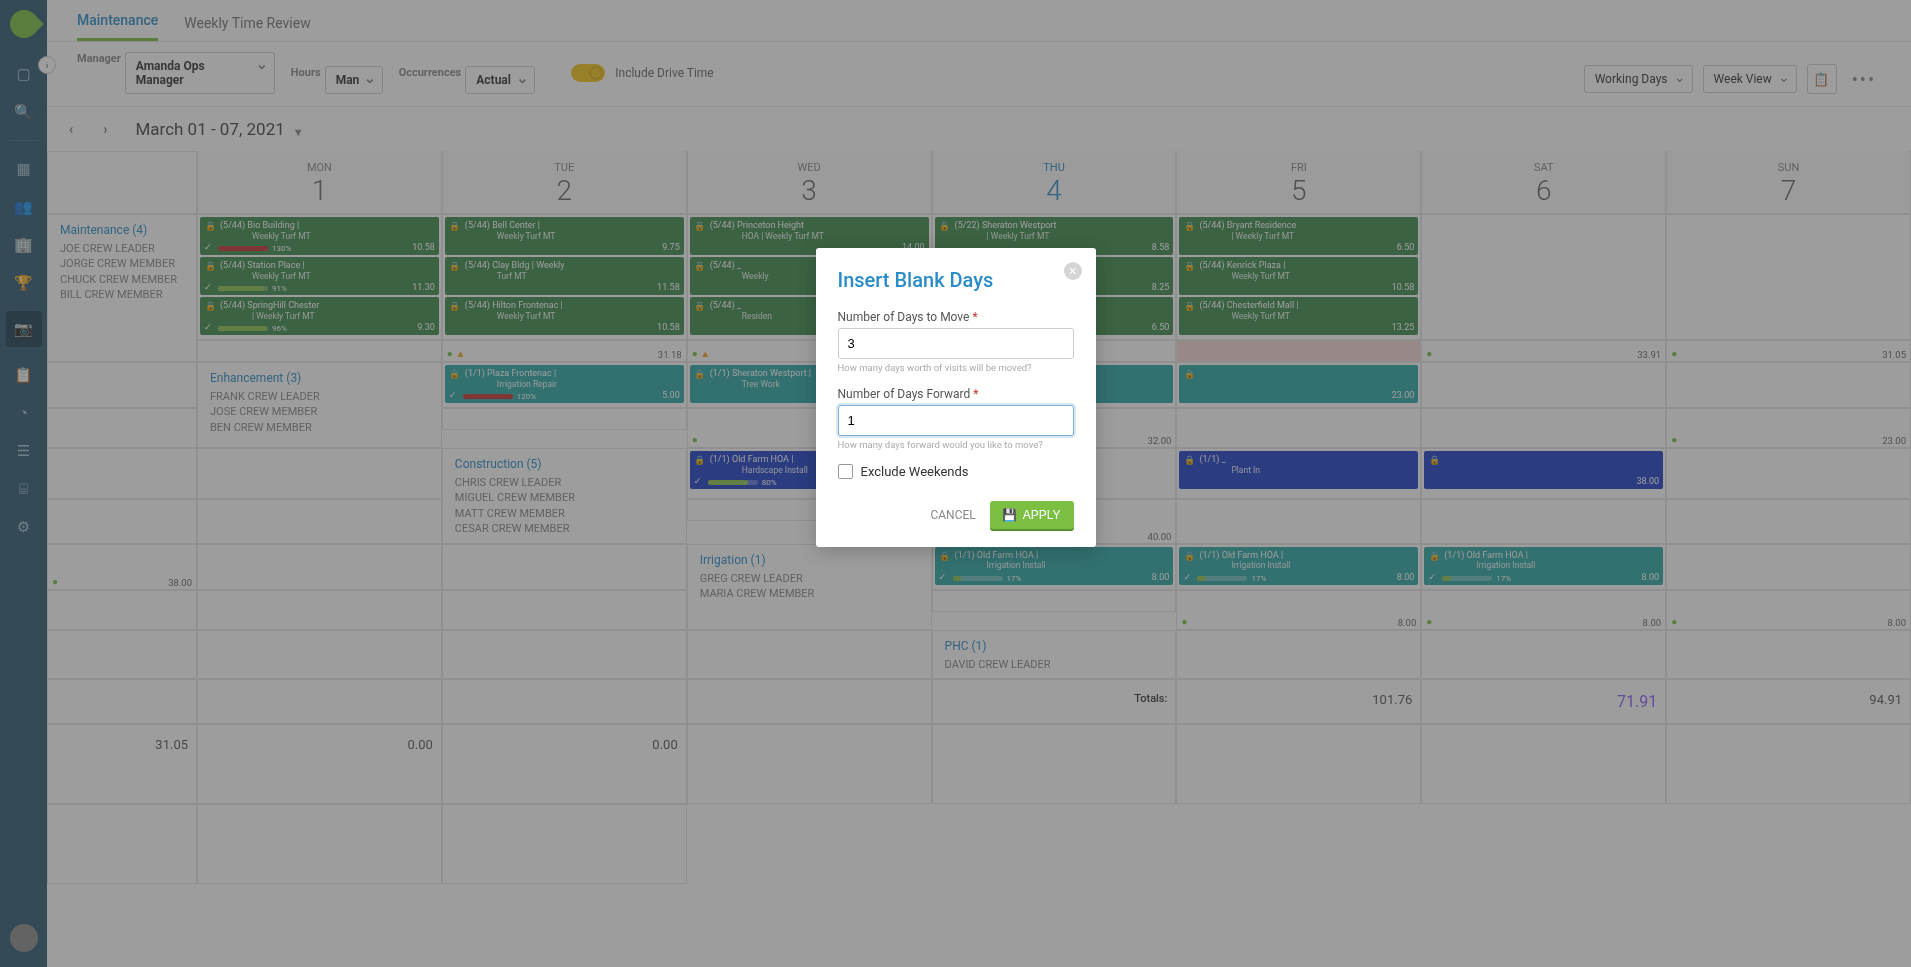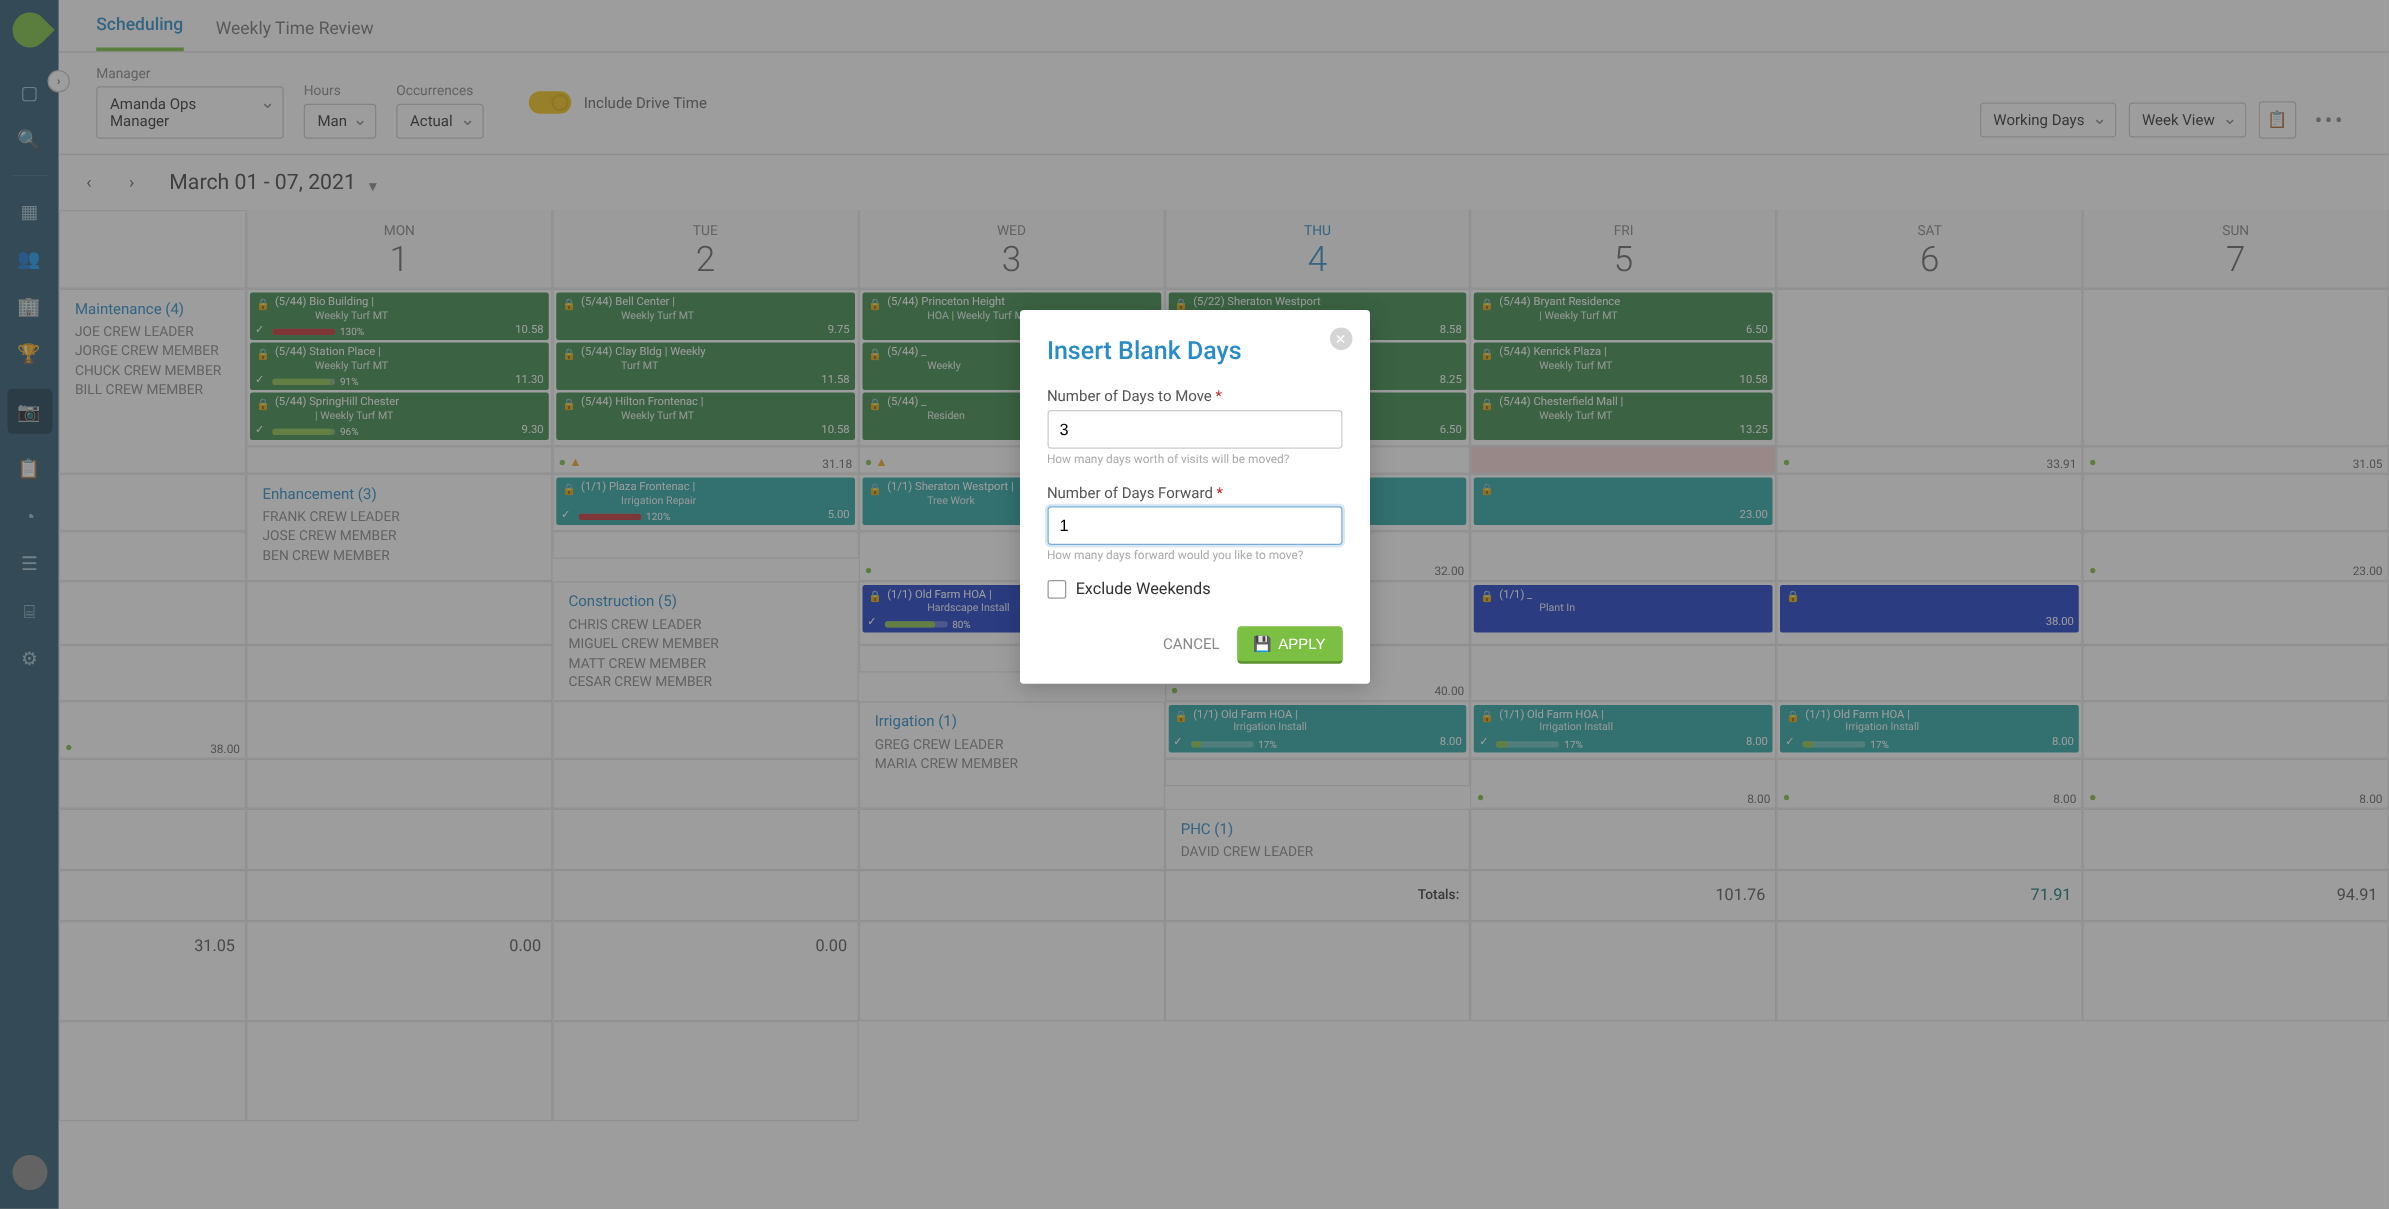--- a/index.html
+++ b/index.html
@@ -10,21 +10,21 @@
 .sidebar .expand { position: absolute; left: 38px; top: 56px; width: 18px; height: 18px; background: #fff; border-radius: 50%; border: 1px solid #ccc; display: flex; align-items: center; justify-content: center; font-size: 10px; color: #666; z-index: 5; }
 .sidebar .icon { width: 20px; height: 20px; color: #a8c3d1; display: flex; align-items: center; justify-content: center; font-size: 15px; cursor: pointer; }
 .sidebar .icon.active { background: #1a3d52; padding: 8px; width: 36px; height: 36px; border-radius: 4px; color: #fff; }
 .sidebar .divider { width: 30px; height: 1px; background: #3a6a82; }
 .sidebar .avatar { width: 28px; height: 28px; border-radius: 50%; background: #8a8a8a; margin-top: auto; margin-bottom: 15px; }
 .main { flex: 1; display: flex; flex-direction: column; background: #fff; overflow: hidden; }
 .tabs { display: flex; padding: 0 30px; border-bottom: 1px solid #e0e0e0; height: 42px; align-items: flex-end; }
 .tab { padding: 10px 0; margin-right: 26px; color: #777; cursor: pointer; font-size: 14px; }
 .tab.active { color: #2a8cc7; border-bottom: 3px solid #7bc043; font-weight: 500; }
 .toolbar { display: flex; align-items: flex-end; padding: 10px 30px 12px; gap: 16px; border-bottom: 1px solid #e0e0e0; }
-.control-group { display: flex; flex-direction: column; gap: 4px; }
+.control-group { display: flex; flex-direction: row; gap: 4px; font-weight: bold; }
 .control-group label { font-size: 11px; color: #888; }
 .select { border: 1px solid #ccc; border-radius: 3px; padding: 6px 24px 6px 10px; background: #fff; position: relative; font-size: 12px; cursor: pointer; display: inline-flex; align-items: center; }
 .select::after { content: "⌄"; position: absolute; right: 6px; top: 3px; color: #888; font-size: 14px; }
 .toggle { width: 34px; height: 18px; background: #f5c518; border-radius: 9px; position: relative; cursor: pointer; }
 .toggle::after { content: ""; position: absolute; right: 2px; top: 2px; width: 14px; height: 14px; background: #f5c518; border-radius: 50%; box-shadow: 0 0 0 2px rgba(0,0,0,.1) inset; }
 .toggle-wrap { display: flex; align-items: center; gap: 10px; align-self: center; margin-left: 20px; }
 .toggle-wrap span { font-size: 12px; color: #666; }
 .toolbar-right { margin-left: auto; display: flex; align-items: center; gap: 10px; }
 .clipboard-icon { width: 30px; height: 30px; border: 1px solid #ccc; border-radius: 3px; display: flex; align-items: center; justify-content: center; color: #777; cursor: pointer; }
 .more-icon { color: #888; font-size: 18px; letter-spacing: 2px; cursor: pointer; padding: 0 5px; }
@@ -95,21 +95,21 @@
     <div class="icon">📋</div>
     <div class="icon">◔</div>
     <div class="icon">☰</div>
     <div class="icon">⌸</div>
     <div class="icon">⚙</div>
     <div class="avatar"></div>
   </div>
 
   <div class="main">
     <div class="tabs">
-      <div class="tab active">Scheduling</div>
+      <div class="tab active">Maintenance</div>
       <div class="tab">Weekly Time Review</div>
     </div>
 
     <div class="toolbar">
       <div class="control-group">
         <label>Manager</label>
         <div class="select" style="width:150px">Amanda Ops Manager</div>
       </div>
       <div class="control-group">
         <label>Hours</label>
@@ -552,21 +552,21 @@
           </div>
           <div class="cell"></div>
           <div class="cell"></div>
           <div class="cell"></div>
           <div class="cell"></div>
           <div class="cell"></div>
           <div class="cell"></div>
           <div class="cell"></div>
           <div class="row-label totals-row" style="text-align:right;padding:12px 8px;font-weight:500">Totals:</div>
           <div class="cell" style="text-align:right;padding:12px 8px;font-size:13px;color:#555">101.76</div>
-          <div class="cell" style="text-align:right;padding:12px 8px;font-size:13px;color:#0f766e">71.91</div>
+          <div class="cell" style="text-align:right;padding:12px 8px;font-size:16px;color:#8b5cf6">71.91</div>
           <div class="cell" style="text-align:right;padding:12px 8px;font-size:13px;color:#555">94.91</div>
           <div class="cell" style="text-align:right;padding:12px 8px;font-size:13px;color:#555">31.05</div>
           <div class="cell" style="text-align:right;padding:12px 8px;font-size:13px;color:#555">0.00</div>
           <div class="cell" style="text-align:right;padding:12px 8px;font-size:13px;color:#555">0.00</div>
           <div class="row-label" style="height:80px"></div>
           <div class="cell" style="height:80px"></div>
           <div class="cell" style="height:80px"></div>
           <div class="cell" style="height:80px"></div>
           <div class="cell" style="height:80px"></div>
           <div class="cell" style="height:80px"></div>

